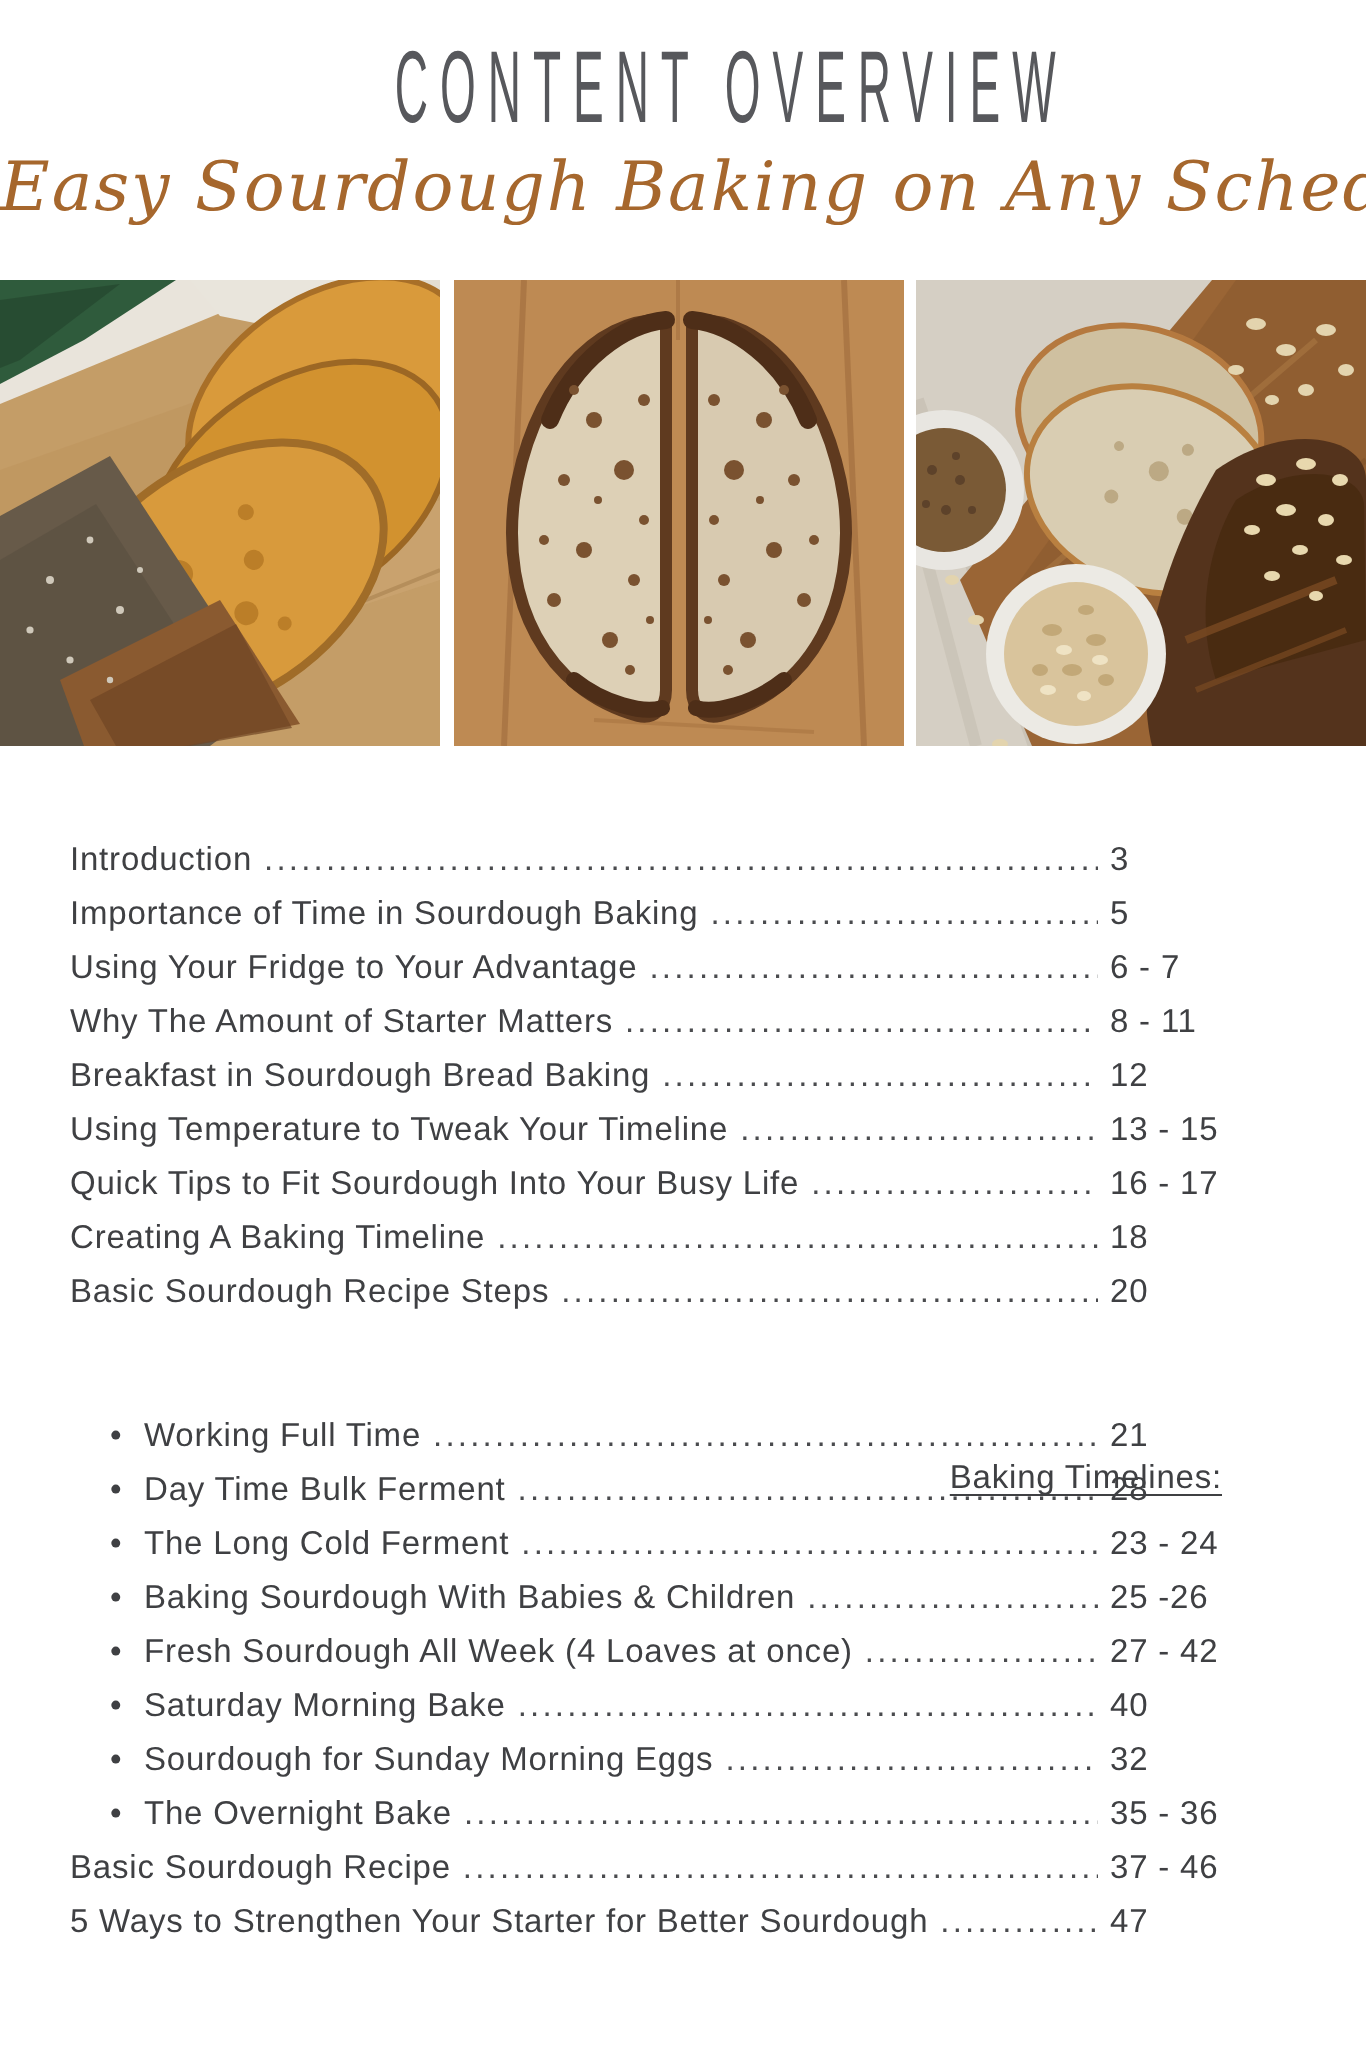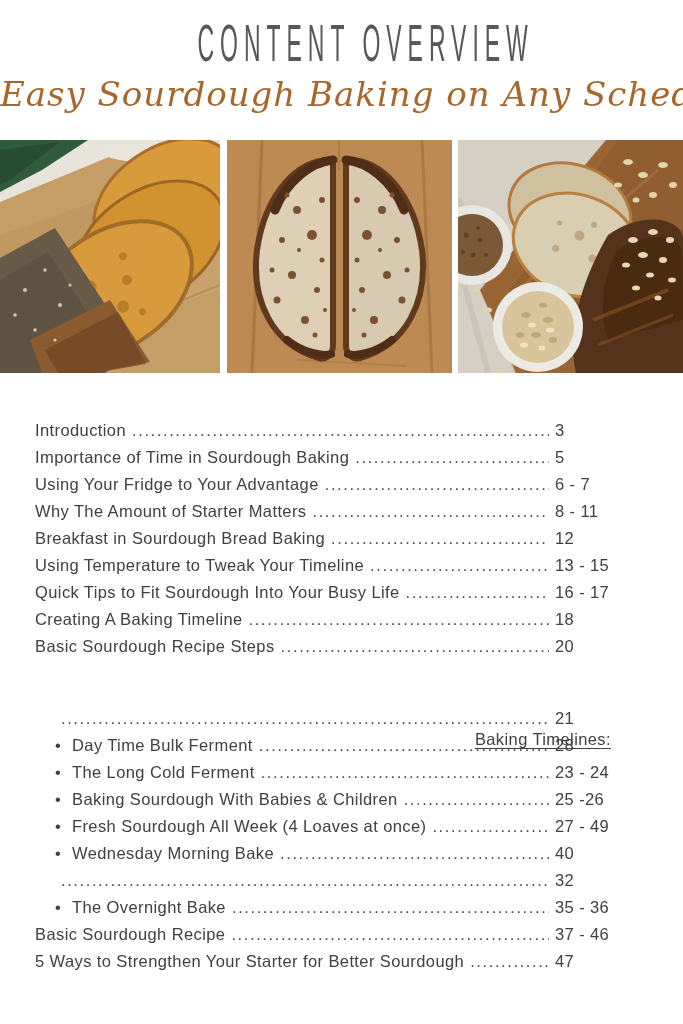--- a/index.html
+++ b/index.html
@@ -299,20 +299,21 @@
       </div>
       <div class="toc-row top">
         <span class="toc-label">Basic Sourdough Recipe Steps</span>
         <span class="dots"></span>
         <span class="pg">20</span>
       </div>
       <div class="toc-row header">
         <span class="toc-label">Baking Timelines:</span>
       </div>
       <div class="toc-row bullet">
+        <span class="toc-label">Working Full Time</span>
         <span class="dots"></span>
         <span class="pg">21</span>
       </div>
       <div class="toc-row bullet">
         <span class="toc-label">Day Time Bulk Ferment</span>
         <span class="dots"></span>
         <span class="pg">28</span>
       </div>
       <div class="toc-row bullet">
         <span class="toc-label">The Long Cold Ferment</span>
@@ -320,28 +321,29 @@
         <span class="pg">23 - 24</span>
       </div>
       <div class="toc-row bullet">
         <span class="toc-label">Baking Sourdough With Babies &amp; Children</span>
         <span class="dots"></span>
         <span class="pg">25 -26</span>
       </div>
       <div class="toc-row bullet">
         <span class="toc-label">Fresh Sourdough All Week (4 Loaves at once)</span>
         <span class="dots"></span>
-        <span class="pg">27 - 49</span>
-      </div>
-      <div class="toc-row bullet">
-        <span class="toc-label">Wednesday Morning Bake</span>
+        <span class="pg">27 - 42</span>
+      </div>
+      <div class="toc-row bullet">
+        <span class="toc-label">Saturday Morning Bake</span>
         <span class="dots"></span>
         <span class="pg">40</span>
       </div>
       <div class="toc-row bullet">
+        <span class="toc-label">Sourdough for Sunday Morning Eggs</span>
         <span class="dots"></span>
         <span class="pg">32</span>
       </div>
       <div class="toc-row bullet">
         <span class="toc-label">The Overnight Bake</span>
         <span class="dots"></span>
         <span class="pg">35 - 36</span>
       </div>
       <div class="toc-row top">
         <span class="toc-label">Basic Sourdough Recipe</span>

